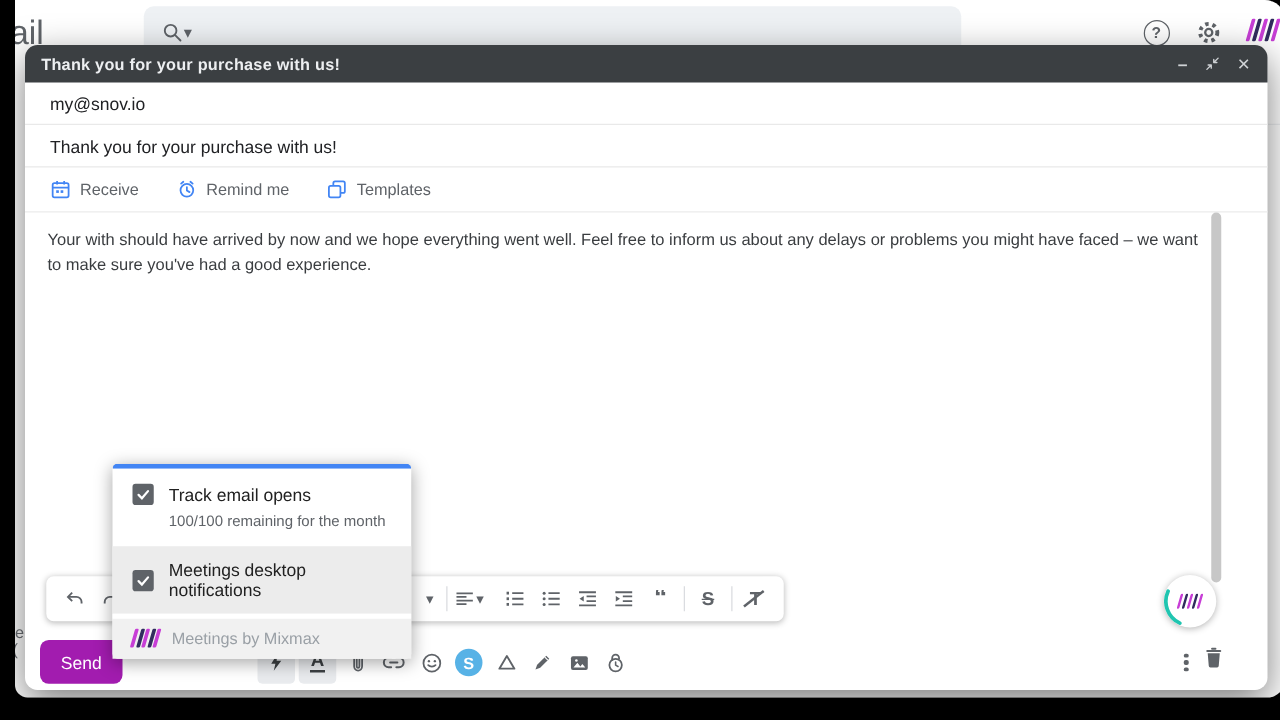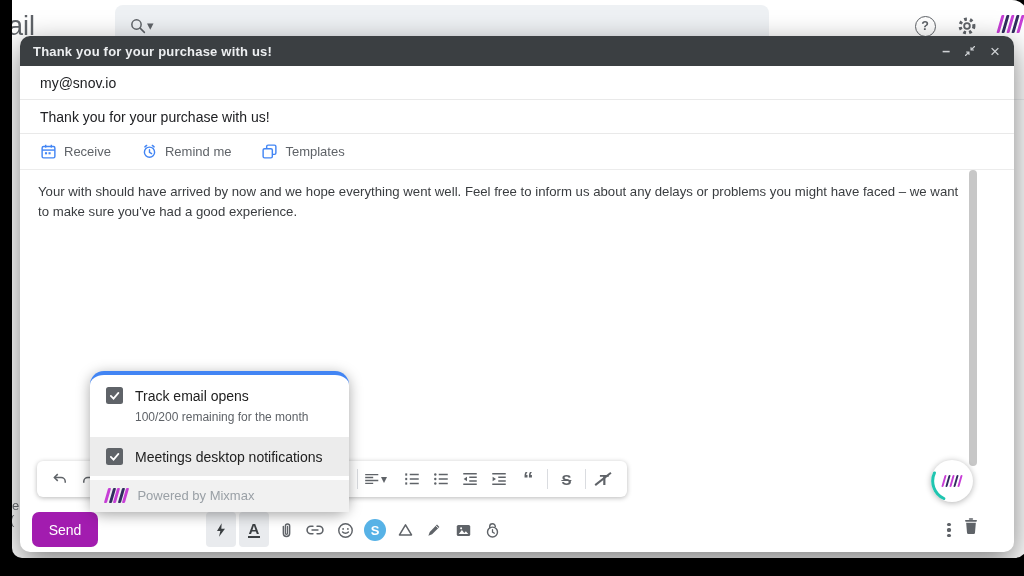--- a/index.html
+++ b/index.html
@@ -86,22 +86,22 @@
   .a-icon { position:absolute; top:481px; width:24px; height:26px; display:flex; align-items:center; justify-content:center; color:#5f6368; cursor:pointer; }
   .skype-circle { width:22px; height:22px; border-radius:50%; background:#57b2e6; color:#fff; font-size:13px; font-weight:bold; display:flex; align-items:center; justify-content:center; }
   .more-dots { position:absolute; left:918px; top:483px; width:22px; height:22px; display:flex; flex-direction:column; align-items:center; justify-content:center; gap:2.6px; cursor:pointer; }
   .more-dots i { width:3.2px; height:3.2px; border-radius:50%; background:#5f6368; }
   .trash { position:absolute; left:941px; top:480px; color:#5f6368; cursor:pointer; }
   
   .c-badge { position:absolute; left:911px; top:424px; width:42px; height:42px; border-radius:50%; background:#fff; box-shadow:0 1px 6px rgba(0,0,0,.3); display:flex; align-items:center; justify-content:center; cursor:pointer; z-index:15; }
   .badge-arc { position:absolute; left:0; top:0; }
   
   .popup {
-    position:absolute; left:78px; top:371px; width:259px; background:#fff; z-index:60;
-    border-top:4px solid #4285f4; border-radius:14px; box-shadow:0 3px 14px rgba(0,0,0,.35);
+    position:absolute; left:78px; top:371px; width:239px; background:#fff; z-index:60;
+    border-top:4px solid #4285f4; border-radius:4px; box-shadow:0 3px 14px rgba(0,0,0,.35);
   }
   .p-row { display:flex; align-items:center; gap:12px; padding:12px 16px; cursor:pointer; }
   .p-row1 { padding-bottom:6px; }
   .p-label { font-size:14px; color:#212121; }
   .p-note { padding:0 16px 13px 45px; font-size:12px; color:#5f6368; }
   .p-row2 { background:#ececec; padding-top:11px; padding-bottom:11px; }
   .p-gap { height:4px; background:#fff; }
   .p-footer { background:#f1f1f1; display:flex; align-items:center; gap:10px; padding:8px 16px 9px; }
   .p-footer span { font-size:13px; color:#9aa0a6; }
   .checkbox { width:17px; height:17px; background:#5f6368; border-radius:2.5px; display:flex; align-items:center; justify-content:center; flex:0 0 auto; }
@@ -349,36 +349,36 @@
 
     <div class="popup">
       <div class="p-row p-row1">
         <span class="checkbox">
           <svg width="13" height="13" viewBox="0 0 16 16" style="visibility: visible;">
               <path d="M3.5 8.5 L6.8 11.8 L12.8 4.8" fill="none" stroke="#fff" stroke-width="2.2" stroke-linecap="round"></path>
             </svg>
         </span>
         <span class="p-label">Track email opens</span>
       </div>
-      <div class="p-note">100/200 remaining for the month</div>
+      <div class="p-note">100/100 remaining for the month</div>
       <div class="p-row p-row2">
         <span class="checkbox">
           <svg width="13" height="13" viewBox="0 0 16 16" style="visibility: visible;">
               <path d="M3.5 8.5 L6.8 11.8 L12.8 4.8" fill="none" stroke="#fff" stroke-width="2.2" stroke-linecap="round"></path>
             </svg>
         </span>
         <span class="p-label">Meetings desktop notifications</span>
       </div>
       <div class="p-gap"></div>
       <div class="p-footer">
         <span class="mmx small">
             <i></i>
             <i></i>
             <i></i>
             <i></i>
             <i></i>
           </span>
-        <span>Powered by Mixmax</span>
+        <span>Meetings by Mixmax</span>
       </div>
     </div>
 
   </div>
 </div>
 
 </body></html>

